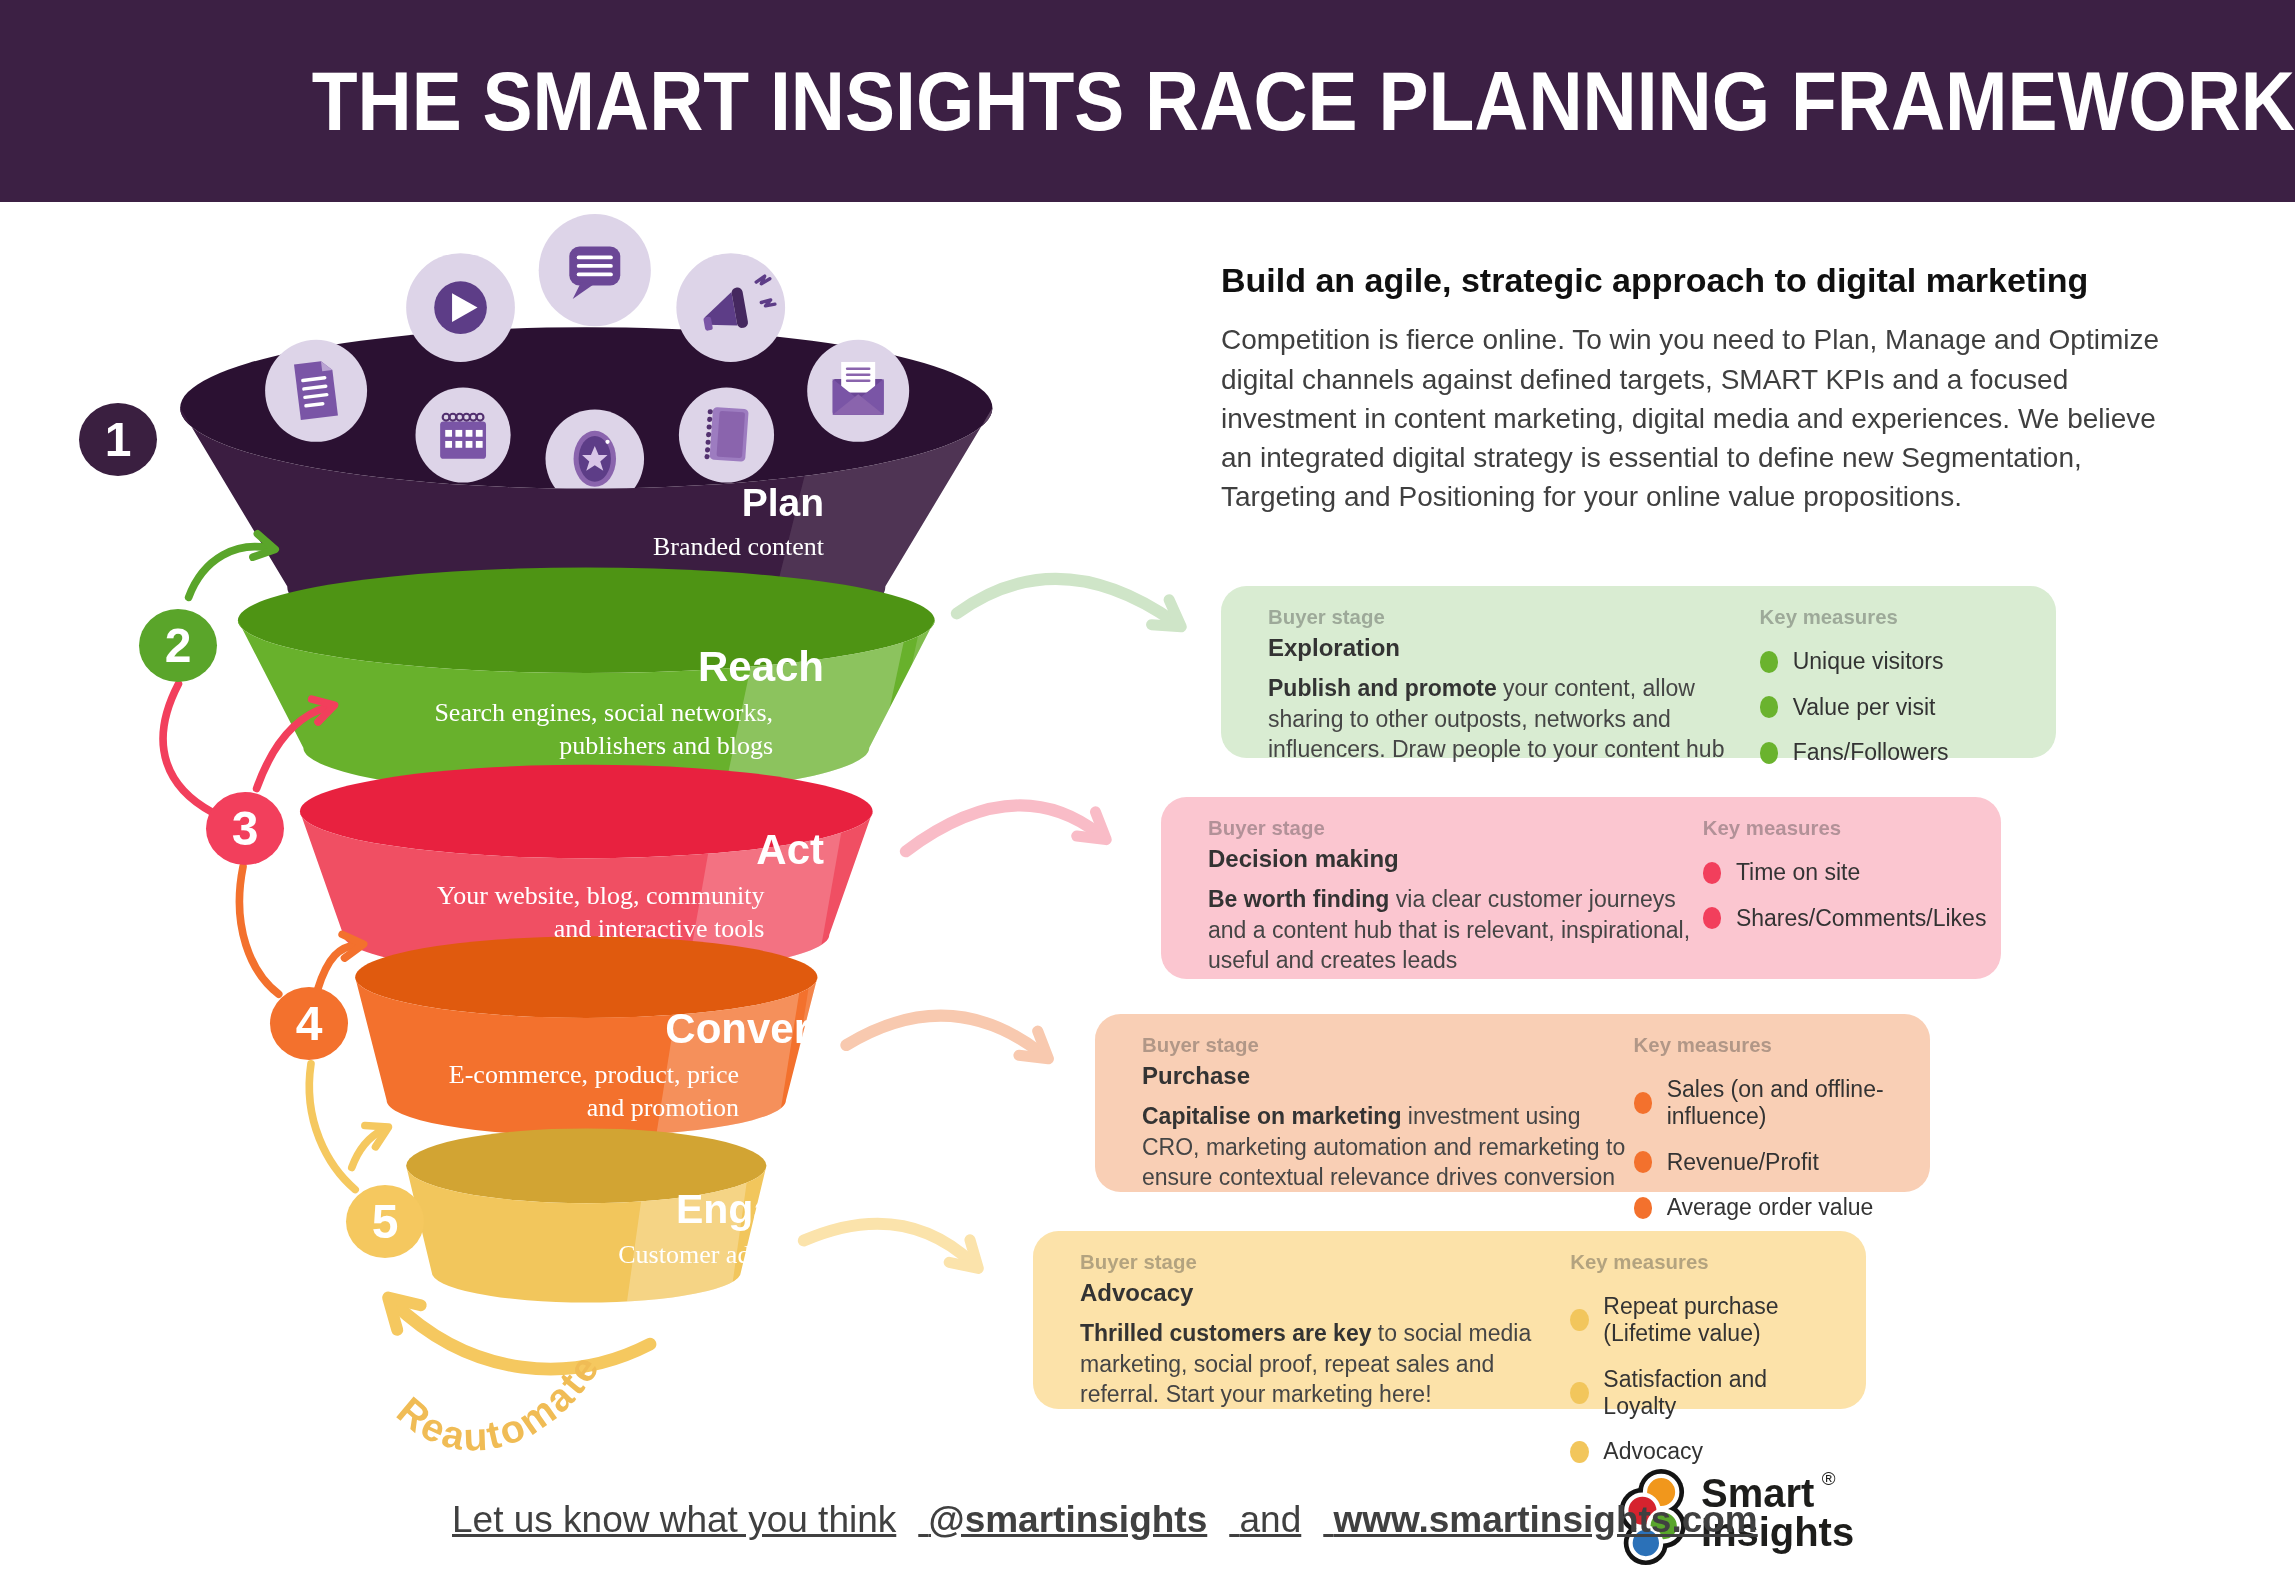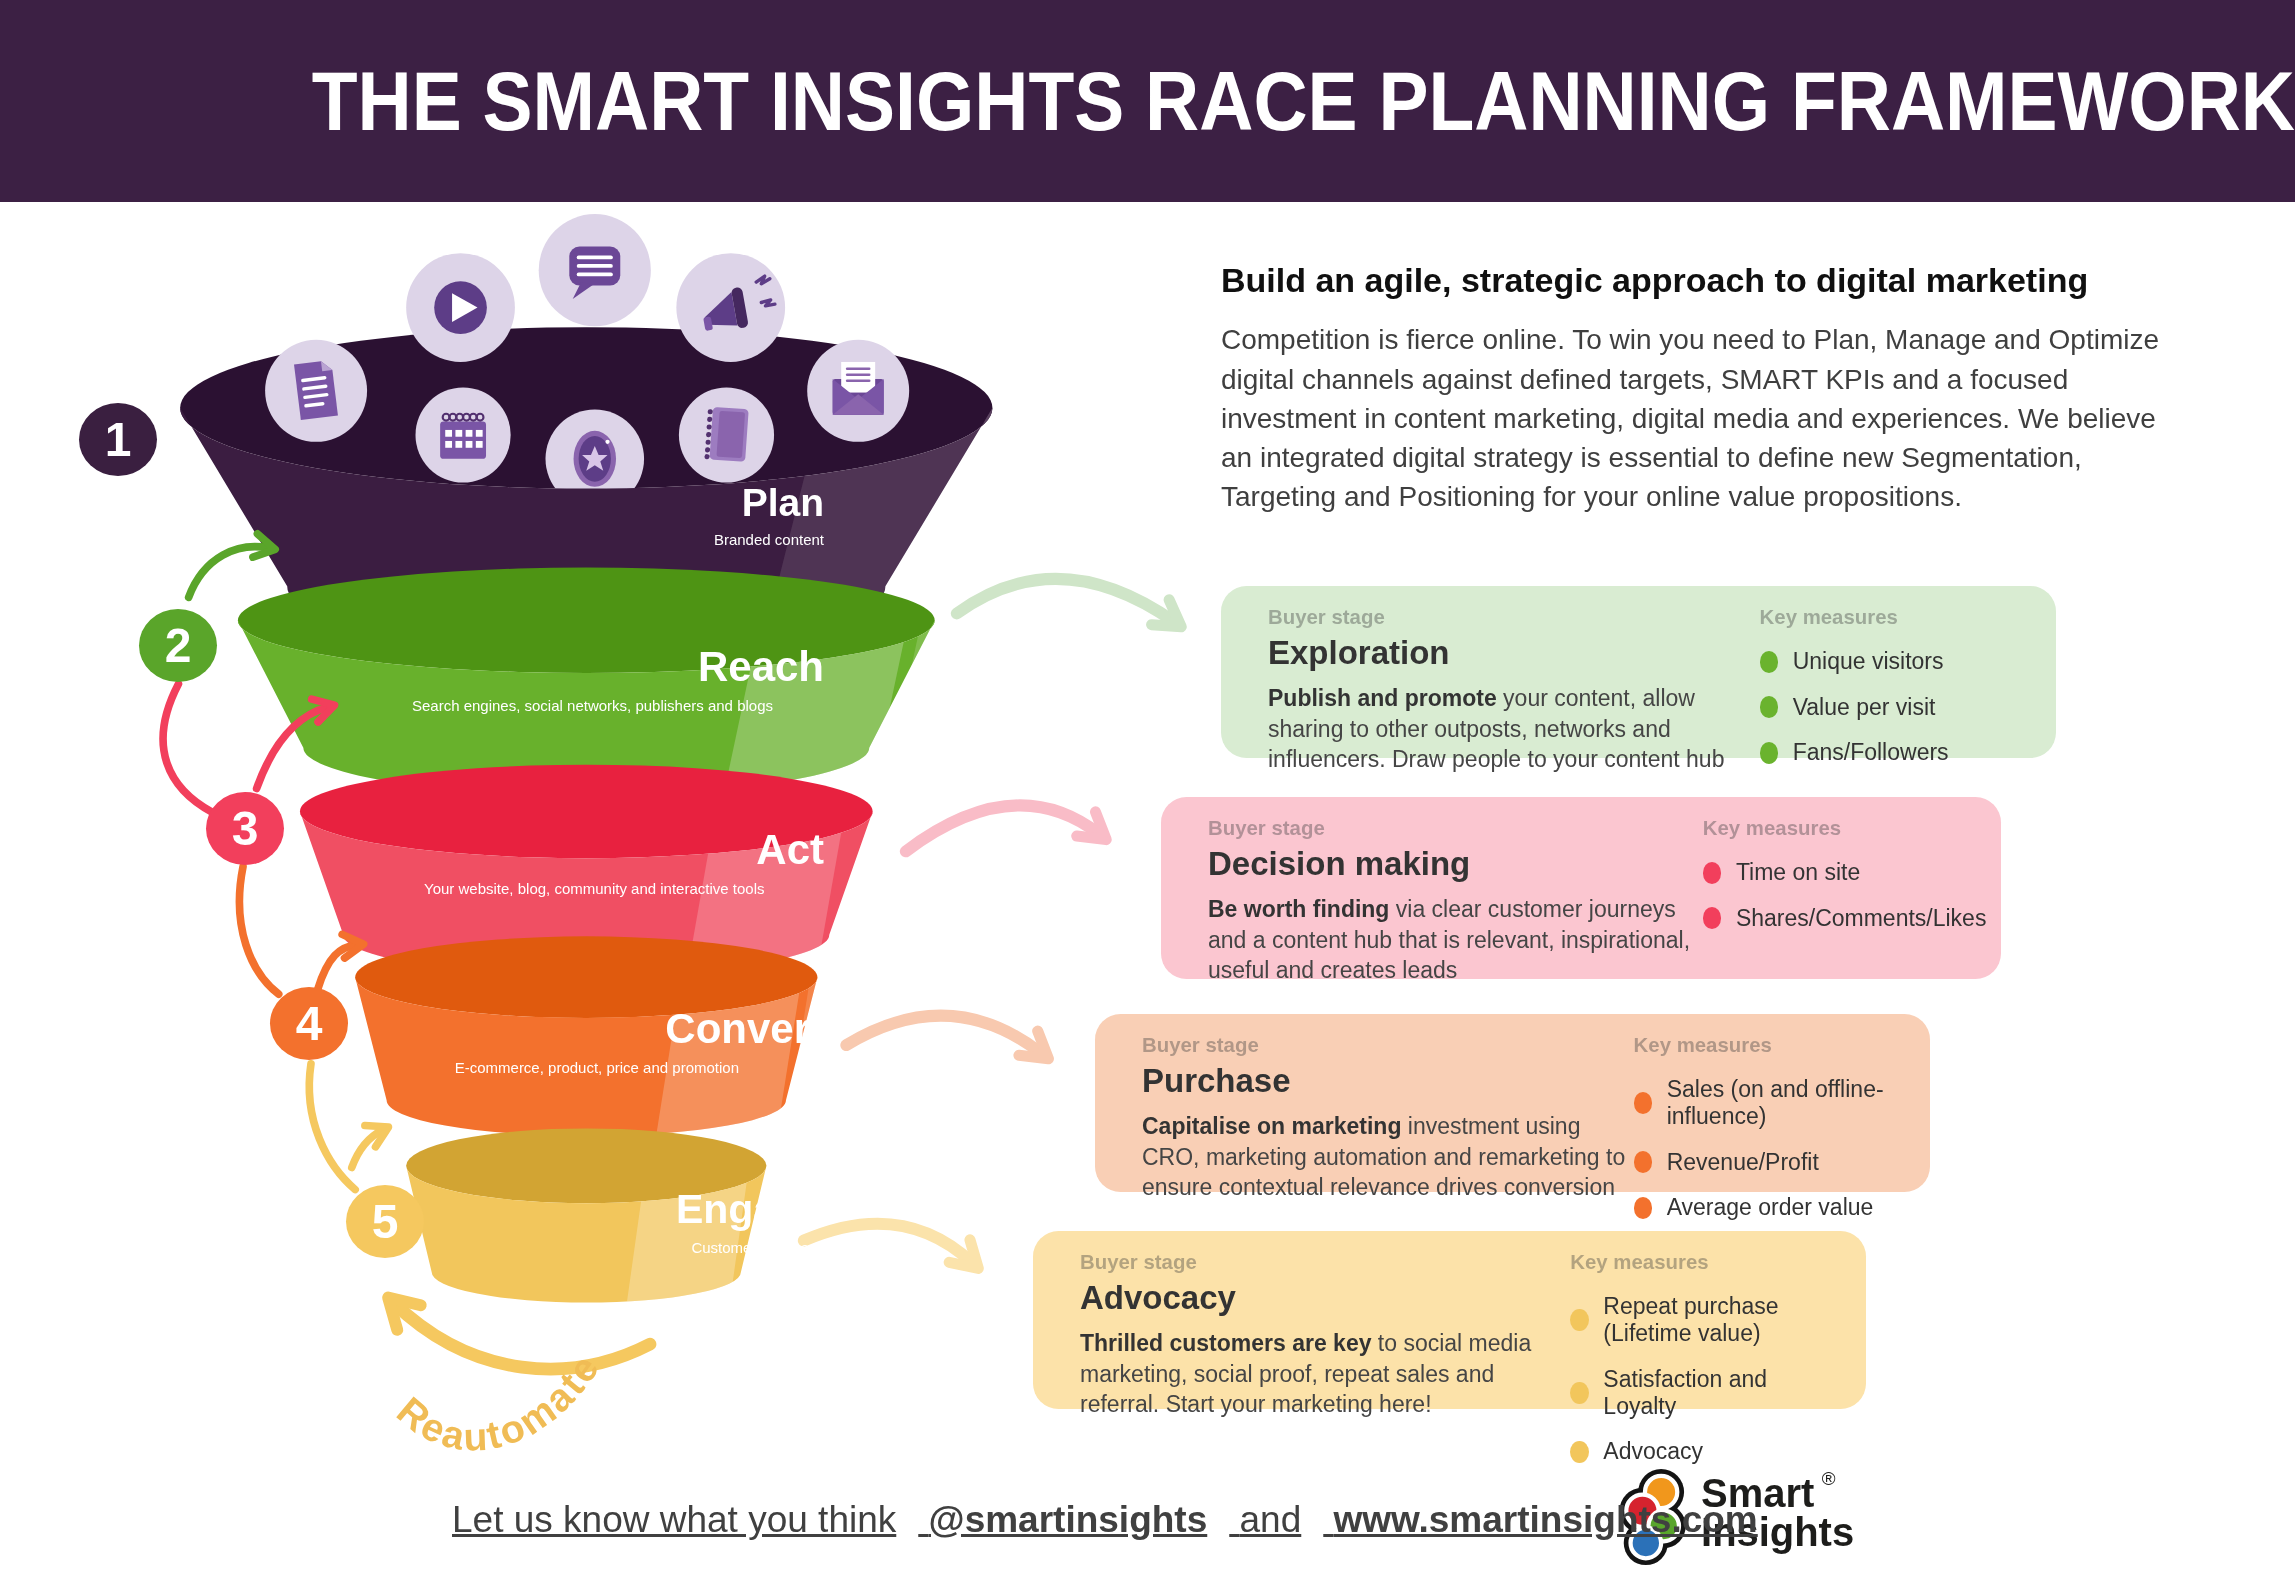--- a/index.html
+++ b/index.html
@@ -16,21 +16,21 @@
   .intro{position:absolute;left:1221px;top:252px;width:943px;margin-top:9px;}
   .intro-heading{font-size:34px;font-weight:700;color:#101010;margin:0 0 20.4px 0;}
   .intro-body{font-size:28px;color:#3f3f3f;line-height:1.40;margin:0;}
 
   
   svg.scene{position:absolute;left:0;top:0;width:2295px;height:1594px;z-index:1;}
 
   
   .flabel{position:absolute;left:348px;width:476px;text-align:right;color:#ffffff;z-index:3;}
   .flabel .t{font-weight:700;}
-  .flabel .s{font-size:15px;line-height:1.28;margin:5.1px auto 0 auto;}
+  .flabel .s{font-size:26px;line-height:1.28;margin:5.1px auto 0 auto;font-family:Liberation Serif, serif;}
   .fl-plan{top:481px;}   .fl-plan .t{font-size:39px;}
   .fl-reach{top:643px;}  .fl-reach .t{font-size:42px;}  .fl-reach .s{width:374px;}
   .fl-act{top:826px;}    .fl-act .t{font-size:42px;}    .fl-act .s{width:357px;}
   .fl-convert{top:1005px;}.fl-convert .t{font-size:42px;}.fl-convert .s{width:306px;}
   .fl-engage{top:1186px;}.fl-engage .t{font-size:41px;}
 
   
   .nc{position:absolute;width:78px;height:73px;border-radius:50%;color:#fff;z-index:3;
       font-size:48px;font-weight:700;display:flex;align-items:center;justify-content:center;}
   .nc1{left:79px; top:403px; background:#3a1f40;}
@@ -40,21 +40,21 @@
   .nc5{left:346px;top:1185px;background:#f5c85f;}
 
   
   .panel{position:absolute;border-radius:25.5px;z-index:2;}
   .panel-green {left:1221px;top:586px; width:835px;height:172px;background:#d9ecd2;}
   .panel-pink  {left:1161px;top:797px; width:840px;height:182px;background:#fbc6d0;}
   .panel-peach {left:1095px;top:1014px;width:835px;height:178px;background:#f9cfb5;}
   .panel-yellow{left:1033px;top:1231px;width:833px;height:178px;background:#fce2a9;}
   .panel-left{position:absolute;left:47px;top:20.4px;width:493px;}
   .muted-label{font-size:20.4px;font-weight:700;color:rgba(60,60,60,0.38);margin-bottom:5.1px;}
-  .stage-title{font-size:33px;font-weight:700;color:#333333;margin-bottom:11px;}
+  .stage-title{font-size:24px;font-weight:700;color:#333333;margin-bottom:11px;}
   .panel-body{font-size:23px;color:#454545;line-height:1.32;}
   .panel-body b{color:#333333;}
   .panel-right{position:absolute;left:64.5%;top:20.4px;right:25.5px;}
   .measure{display:flex;align-items:center;margin-top:18.7px;font-size:23px;color:#333333;}
   .dot{width:18.7px;height:22px;border-radius:50%;margin-right:14.4px;flex:none;}
   .dot-green{background:#6ab32e;} .dot-red{background:#f23f5c;}
   .dot-orange{background:#f3712d;} .dot-yellow{background:#f2c65c;}
 
   
   .footer-line{position:absolute;left:452px;top:1499px;font-size:37px;color:#404040;z-index:2;

